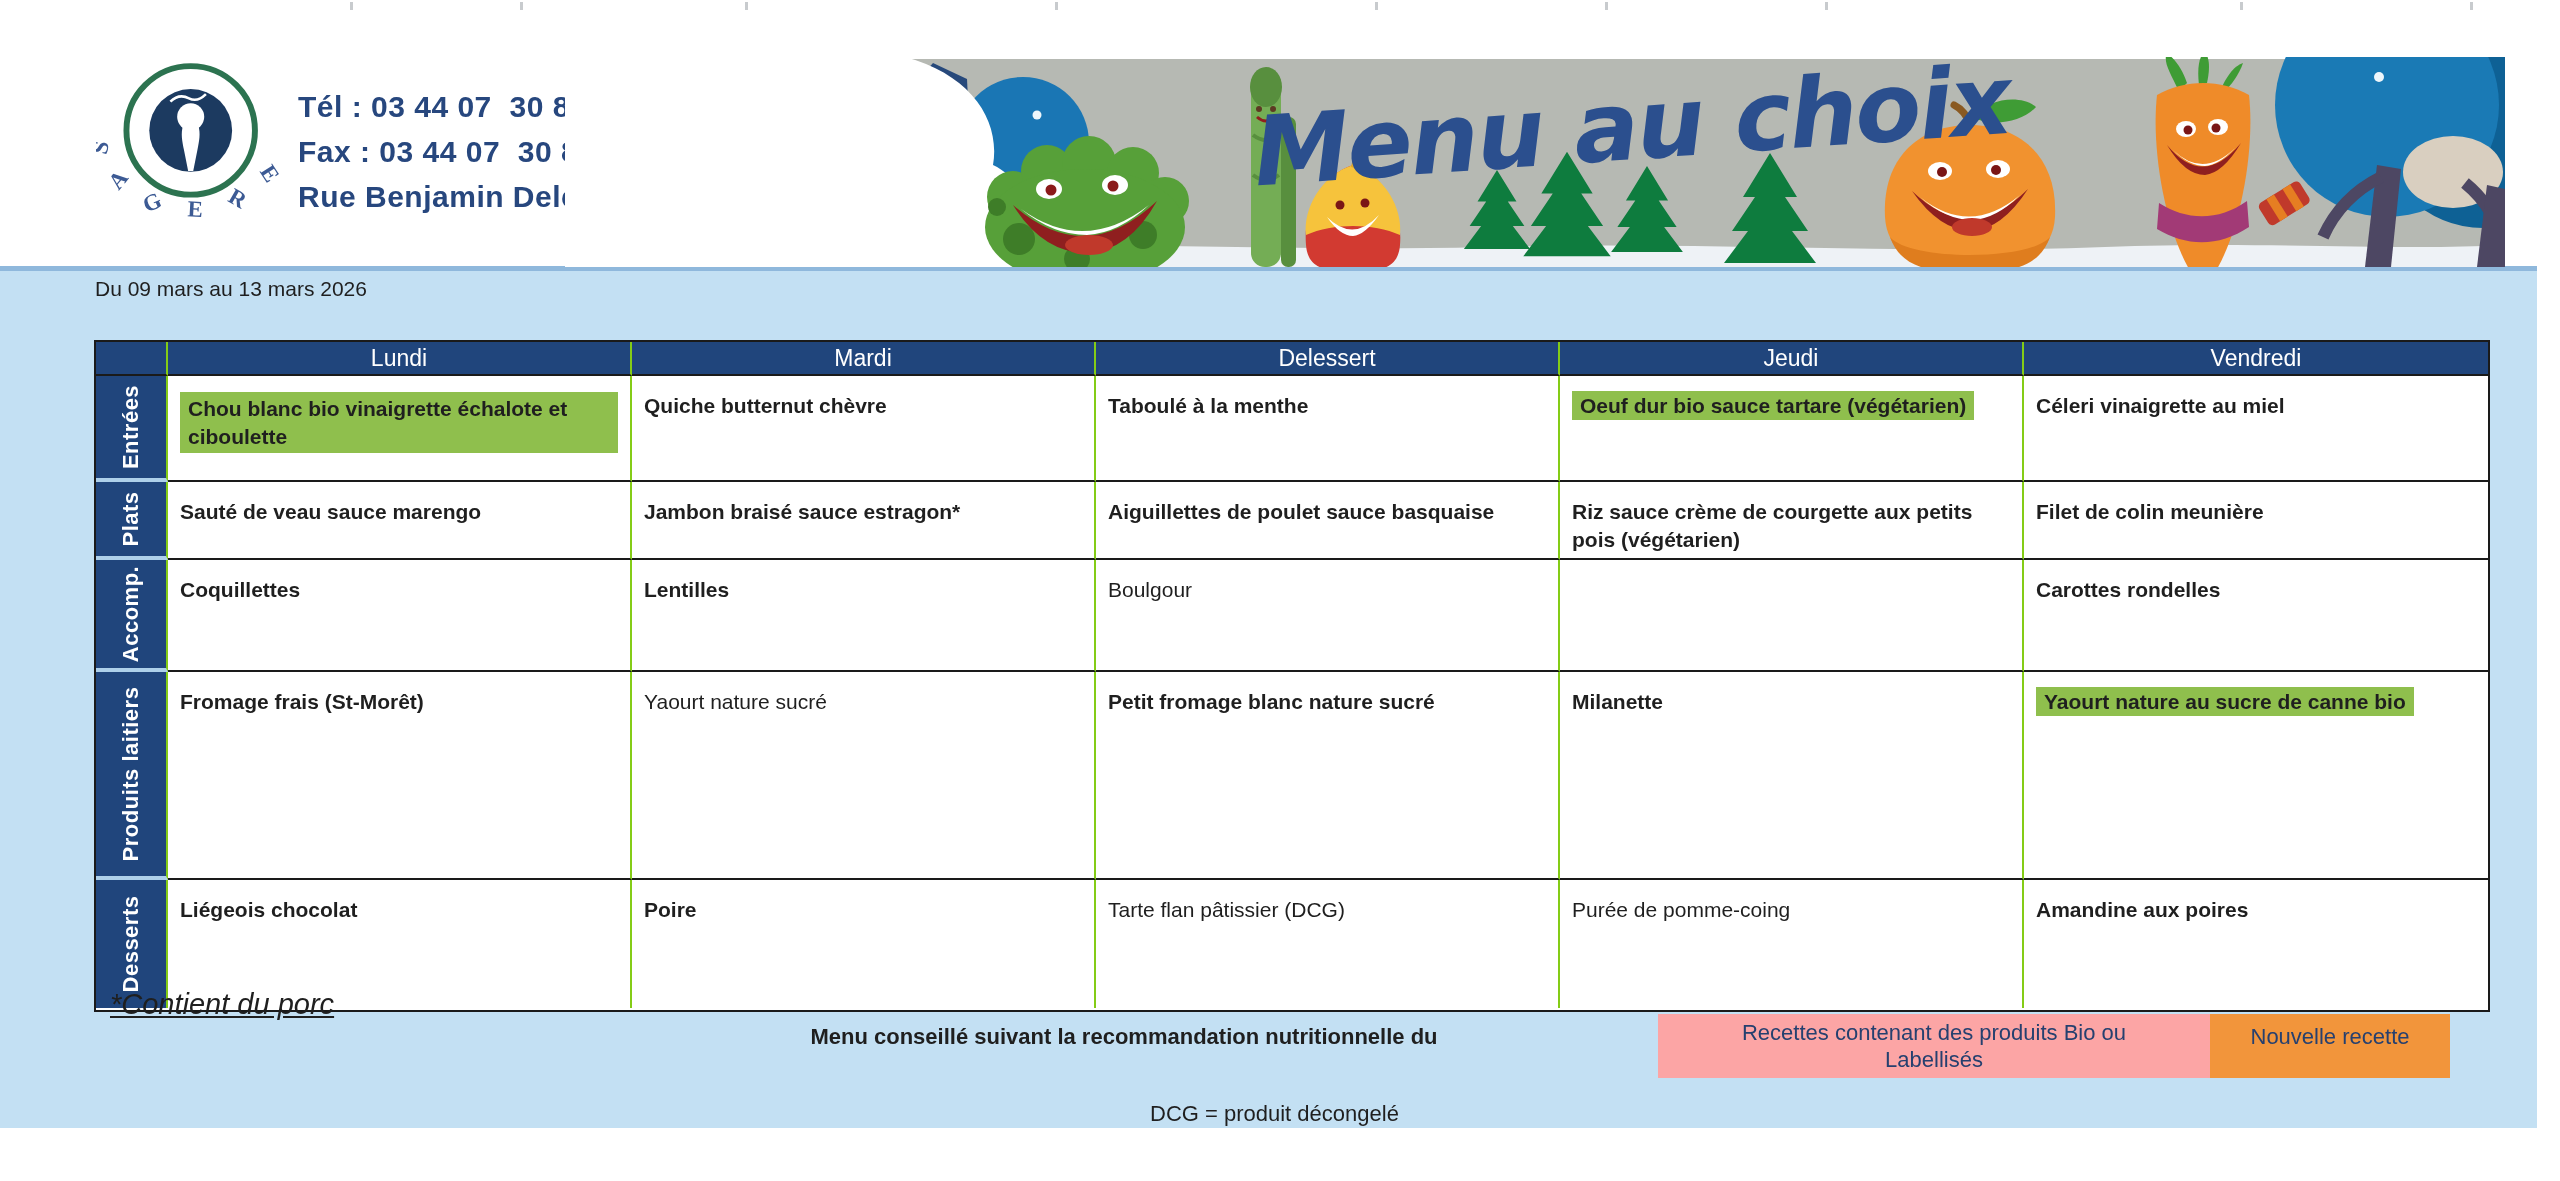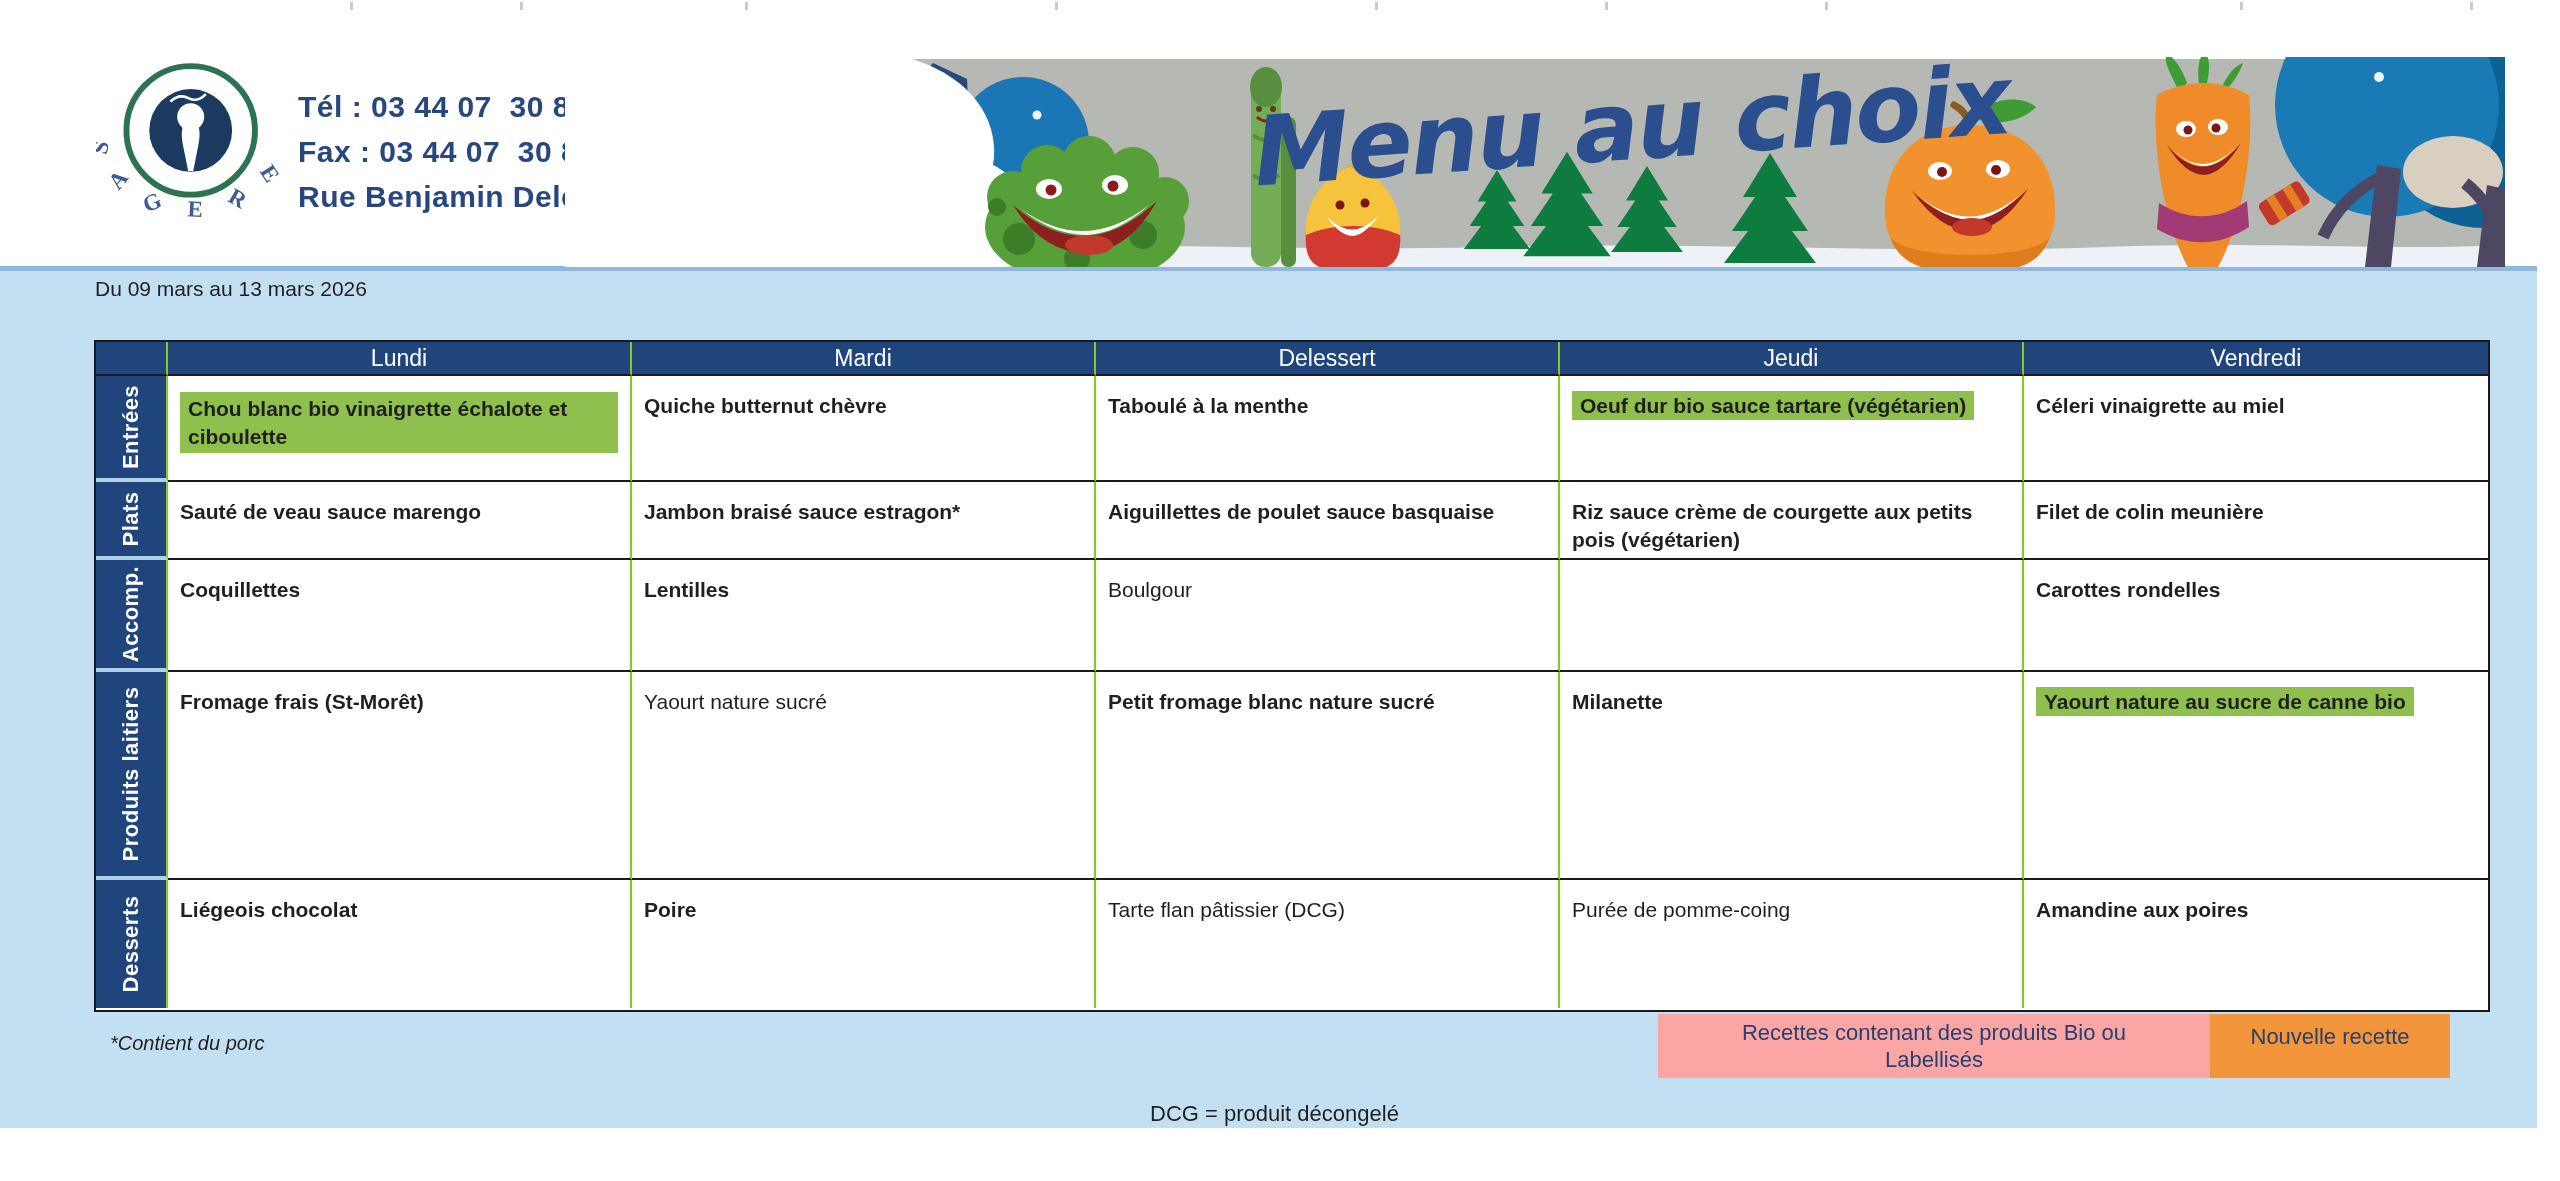--- a/index.html
+++ b/index.html
@@ -24,21 +24,21 @@
   .menu-table>div.rl{background:#20457c;color:#fff;display:flex;align-items:center;justify-content:center;
         border-bottom:4px solid #aed0ea;}
   .menu-table>div:nth-child(6n){border-right:none;}
   .menu-table>div:nth-child(n+31){border-bottom:none;}
   .vtext{transform:rotate(-90deg);white-space:nowrap;font-weight:bold;font-size:22px;letter-spacing:.5px;}
   .cell{padding:16px 12px;font-size:21px;line-height:1.32;background:#fff;}
   .bold{font-weight:bold;}
   .hl-block{display:block;background:#8fbf4d;padding:3px 8px;}
   .hl-inline{background:#8fbf4d;padding:3px 8px;box-decoration-break:clone;}
   
-  .pork-note{position:absolute;left:110px;top:1032px;font-size:20px;font-style:italic;}
+  .pork-note{position:absolute;left:110px;top:988px;font-size:29px;font-style:italic;text-decoration:underline;}
   .nutrition-note{position:absolute;left:1124px;top:1024px;transform:translateX(-50%);
         font-size:22px;font-weight:bold;white-space:nowrap;}
   .legend-bio{position:absolute;left:1658px;top:1014px;width:552px;height:64px;background:#fca5a5;
         color:#26406f;font-size:22px;display:flex;align-items:center;justify-content:center;
         text-align:center;padding:0 42px;box-sizing:border-box;line-height:1.25;}
   .legend-new{position:absolute;left:2210px;top:1014px;width:240px;height:64px;background:#f2953b;
         color:#26406f;font-size:22px;display:flex;justify-content:center;padding-top:10px;box-sizing:border-box;}
   .dcg-note{position:absolute;left:1150px;top:1101px;font-size:22px;}
 </style>
 </head>
@@ -242,17 +242,18 @@
         <span class="vtext">Desserts</span>
       </div>
     <div class="cell"><span class="bold">Liégeois chocolat</span></div>
     <div class="cell"><span class="bold">Poire</span></div>
     <div class="cell"><span>Tarte flan pâtissier (DCG)</span></div>
     <div class="cell"><span>Purée de pomme-coing</span></div>
     <div class="cell"><span class="bold">Amandine aux poires</span></div>
   </div>
 
   <div class="pork-note">*Contient du porc</div>
+  <div class="nutrition-note">Menu conseillé suivant la recommandation nutritionnelle du</div>
   <div class="legend-bio">Recettes contenant des produits Bio ou Labellisés</div>
   <div class="legend-new">Nouvelle recette</div>
   <div class="dcg-note">DCG = produit décongelé</div>
 
 </div>
 
 </body></html>

